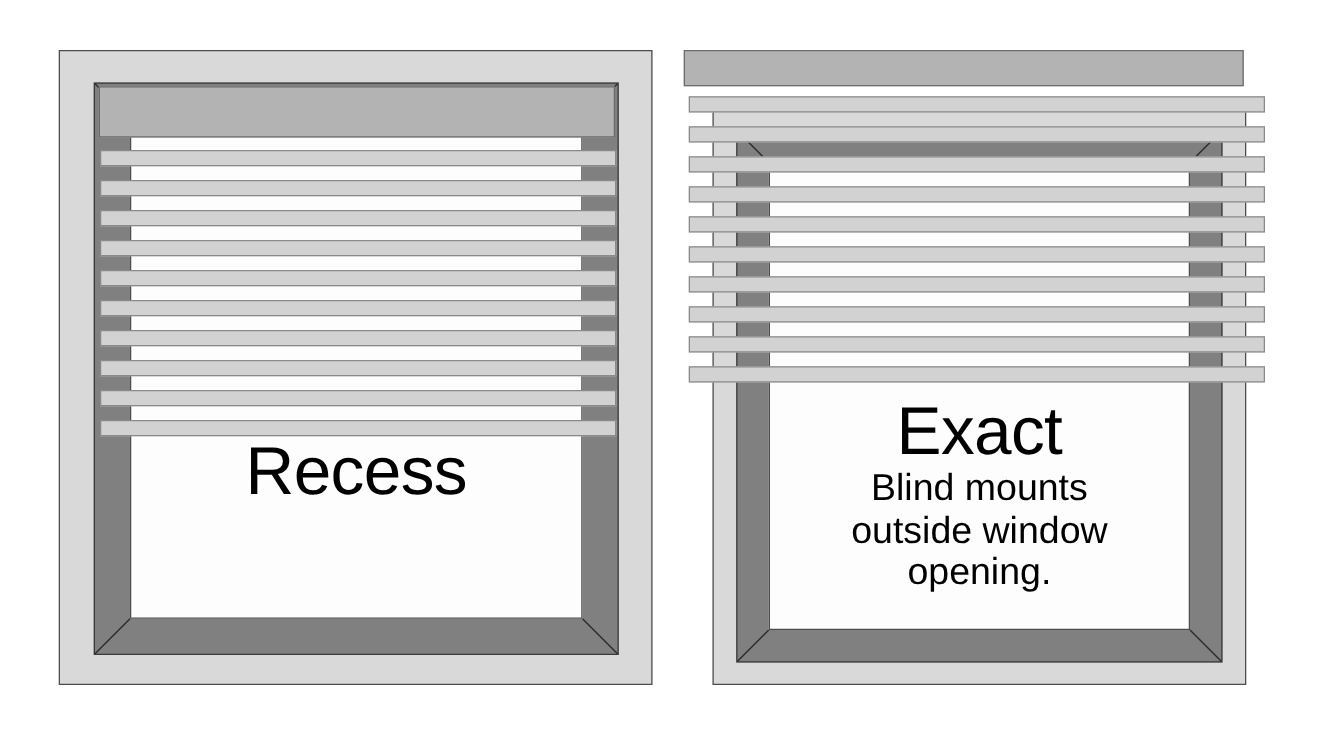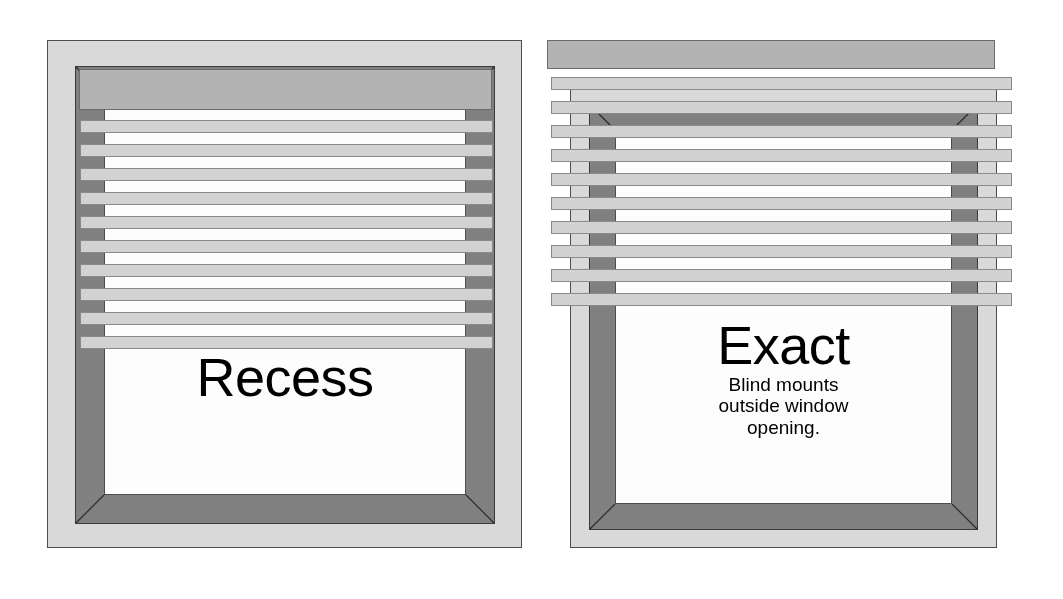--- a/index.html
+++ b/index.html
@@ -76,21 +76,21 @@
   }
   .caption .headline {
     display: block;
     font-size: 54px;
     font-weight: 400;
     letter-spacing: -0.5px;
     margin-bottom: 2px;
   }
   .caption .sub {
     display: block;
-    font-size: 19px;
+    font-size: 30px;
     font-weight: 400;
     line-height: 1.12;
     white-space: pre-line;
   }
 </style>
 </head>
 <body>
 
 <div id="stage">
 

